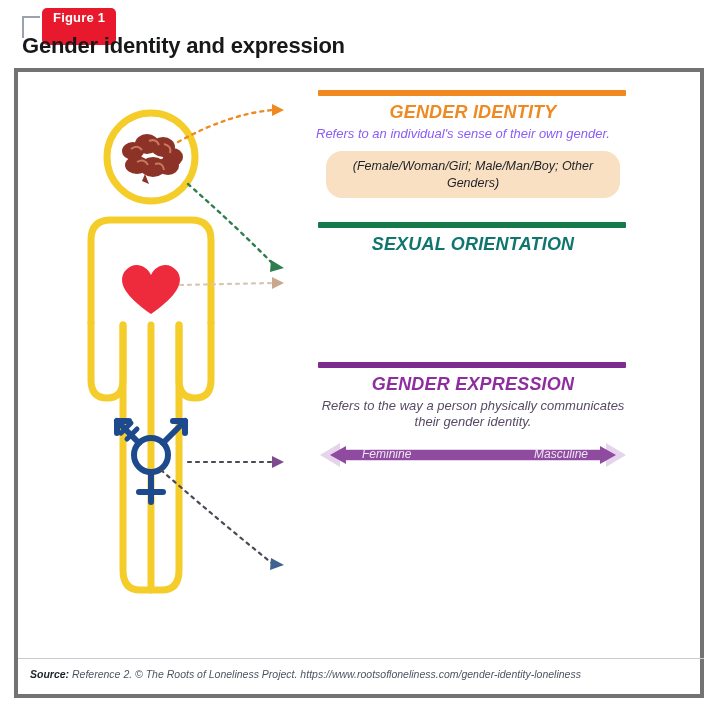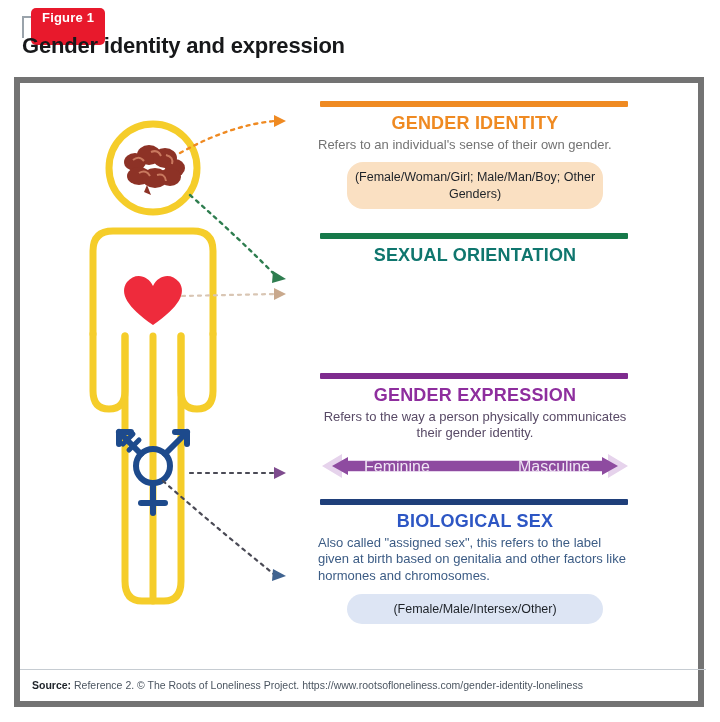--- a/index.html
+++ b/index.html
@@ -24,21 +24,21 @@
   }
   .corner-mark {
     position: absolute;
     left: 22px; top: 16px;
     width: 16px; height: 20px;
     border-left: 2px solid #9aa3ab;
     border-top: 2px solid #9aa3ab;
   }
   .figure-badge {
     position: absolute;
-    left: 31px; top: 8px;
+    left: 42px; top: 8px;
     background: #e8192c;
     color: #ffffff;
     font-size: 13px;
     font-weight: bold;
     letter-spacing: 0.2px;
     padding: 3px 11px 20px 11px;
     border-radius: 5px;
     line-height: 1.1;
   }
   .figure-title {
@@ -46,26 +46,27 @@
     left: 22px; top: 33px;
     font-size: 22px;
     font-weight: bold;
     color: #17181a;
     letter-spacing: -0.2px;
   }
 
   
   .frame {
     position: absolute;
-    left: 14px; top: 77px;
+    left: 14px; top: 68px;
     width: 690px;
     height: 630px;
-    border: 6px solid #737373;
+    border: 4px solid #737373;
     background: #ffffff;
     box-sizing: border-box;
+    font-style: italic;
   }
   .frame-body {
     position: absolute;
     left: 0; top: 0;
     width: 686px;
     height: 586px;
   }
   .footer-divider {
     position: absolute;
     left: 0; top: 586px;
@@ -123,34 +124,34 @@
     line-height: 1.15;
   }
   .panel-desc {
     font-size: 13px;
     line-height: 1.28;
     margin-top: 3px;
     padding: 0 2px;
   }
   .panel-pill {
     margin: 9px auto 0 auto;
-    width: 256px;
+    width: 294px;
     border-radius: 16px;
     text-align: center;
     font-size: 12.5px;
     color: #1d2228;
     line-height: 1.32;
     padding: 7px 6px;
     box-sizing: border-box;
   }
 
   
   .p-identity .panel-bar { background: #ef8a22; }
   .p-identity .panel-title { color: #ef8a22; }
-  .p-identity .panel-desc { color: #737373; }
+  .p-identity .panel-desc { color: #8b5cf6; }
   .p-identity .panel-pill { background: #fae0c2; }
 
   
   .p-orientation .panel-bar { background: #16794a; }
   .p-orientation .panel-title { color: #0f766e; }
   .p-orientation .panel-desc { color: #3f7a58; }
   .p-orientation .panel-pill { background: #d5e6d8; }
 
   
   .p-expression .panel-bar { background: #7e2b8e; }
@@ -167,21 +168,21 @@
   .spectrum {
     position: relative;
     margin: 10px auto 0 auto;
     width: 306px;
     height: 28px;
   }
   .spectrum svg { display: block; }
   .spectrum-label {
     position: absolute;
     top: 6px;
-    font-size: 16px;
+    font-size: 12px;
     color: #f0e6f4;
   }
   .spectrum-label.left  { left: 42px; }
   .spectrum-label.right { right: 38px; }
 </style>
 </head>
 <body>
 
 <div class="fig-header">
   <div class="corner-mark"></div>
@@ -306,26 +307,20 @@
         <div class="spectrum">
           <svg width="306" height="28" viewBox="0 0 306 28">
             <path d="M 0 14 L 20 2 L 20 8 L 286 8 L 286 2 L 306 14 L 286 26 L 286 20 L 20 20 L 20 26 Z" fill="#e6d3ec"></path>
             <path d="M 10 14 L 26 5 L 26 9 L 280 9 L 280 5 L 296 14 L 280 23 L 280 19 L 26 19 L 26 23 Z" fill="#8e4ba0"></path>
           </svg>
           <span class="spectrum-label left">Feminine</span>
           <span class="spectrum-label right">Masculine</span>
         </div>
       </div>
 
-      <div class="panel p-biological" style="top:398px;">
-        <div class="panel-bar"></div>
-        <div class="panel-title">BIOLOGICAL SEX</div>
-        <div class="panel-desc">Also called "assigned sex", this refers to the label given at birth based on genitalia and other factors like hormones and chromosomes.</div>
-        <div class="panel-pill">(Female/Male/Intersex/Other)</div>
-      </div>
 
     </div>
   </div>
 
   <div class="footer-divider"></div>
   <div class="source-line">
     <span class="src-label">Source:</span>
     <span>Reference 2. © The Roots of Loneliness Project. https://www.rootsofloneliness.com/gender-identity-loneliness</span>
   </div>
 

